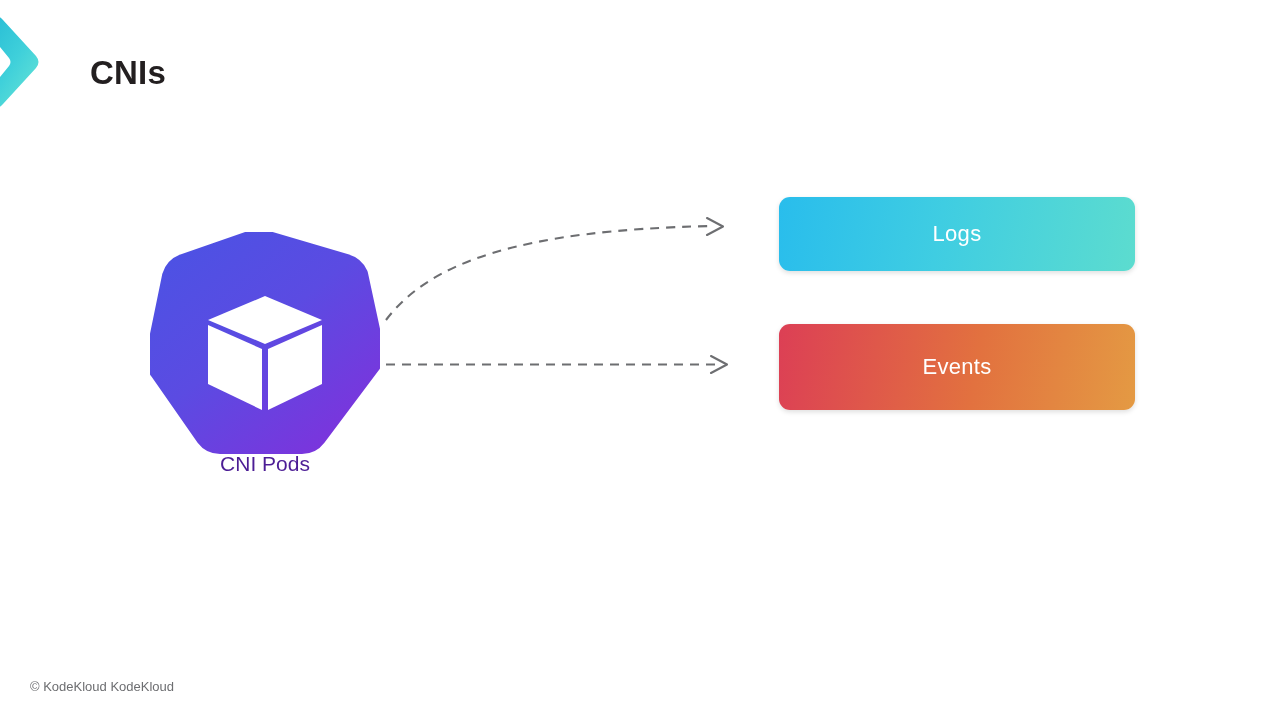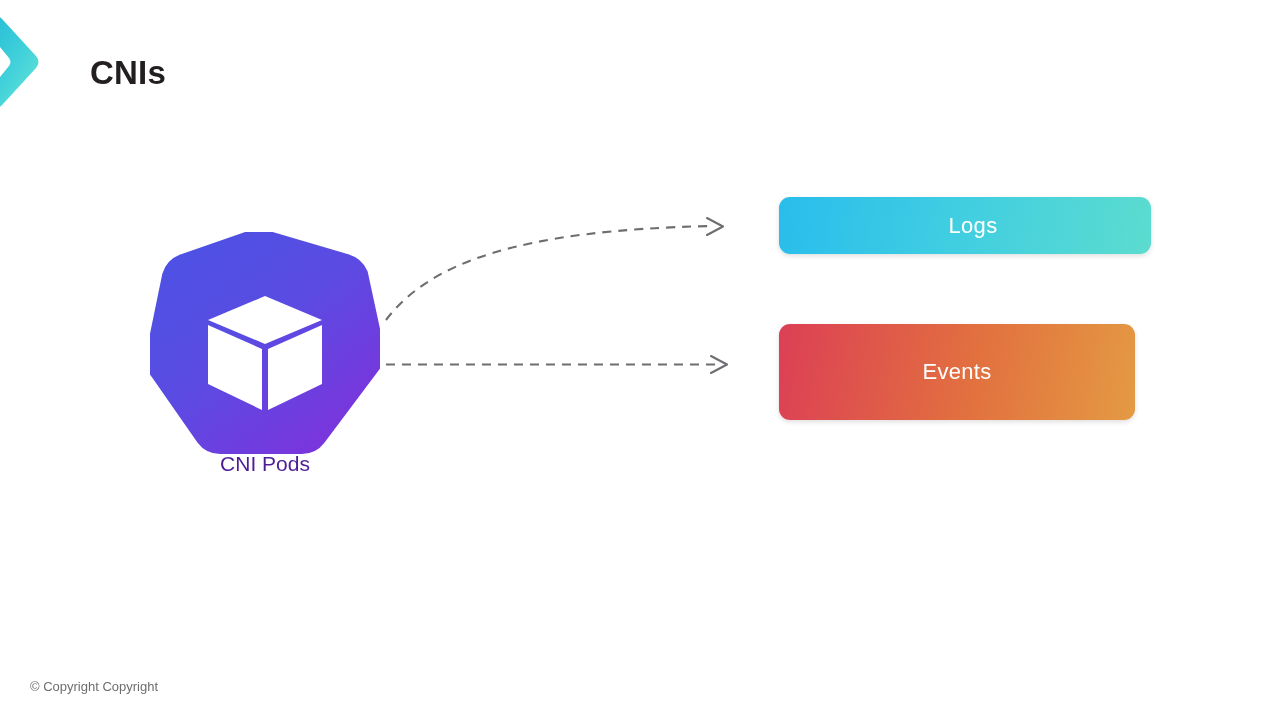--- a/index.html
+++ b/index.html
@@ -87,27 +87,26 @@
     justify-content: center;
     box-shadow: 0 2px 5px rgba(0,0,0,0.13);
   }
   .dest-label {
     font-size: 22px;
     color: #ffffff;
     letter-spacing: 0.3px;
   }
   #box-logs {
     top: 197px;
-    height: 57px;
+    height: 74px;
     background: linear-gradient(100deg, #29bdec 0%, #3fcde2 45%, #5cdccf 100%);
-    padding-left: 16px;
   }
   #box-events {
     top: 324px;
-    height: 96px;
+    height: 86px;
     background: linear-gradient(100deg, #dc3f55 0%, #e2713f 55%, #e49a43 100%);
   }
 
   
   #copyright {
     position: absolute;
     left: 30px;
     top: 679px;
     font-size: 13px;
     color: #6d6e71;
@@ -166,15 +165,15 @@
   </div>
 
   <div class="dest-box" id="box-logs">
     <span class="dest-label">Logs</span>
   </div>
 
   <div class="dest-box" id="box-events">
     <span class="dest-label">Events</span>
   </div>
 
-  <div id="copyright">© Copyright Copyright</div>
+  <div id="copyright">© KodeKloud KodeKloud</div>
 
 </div>
 
 </body></html>

